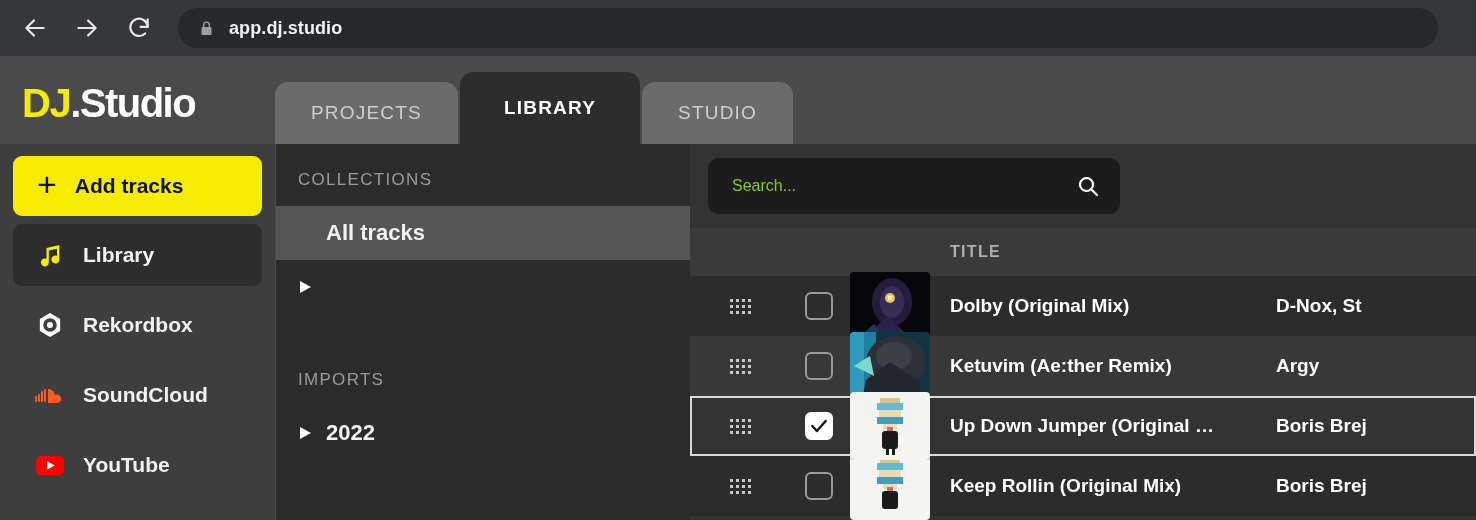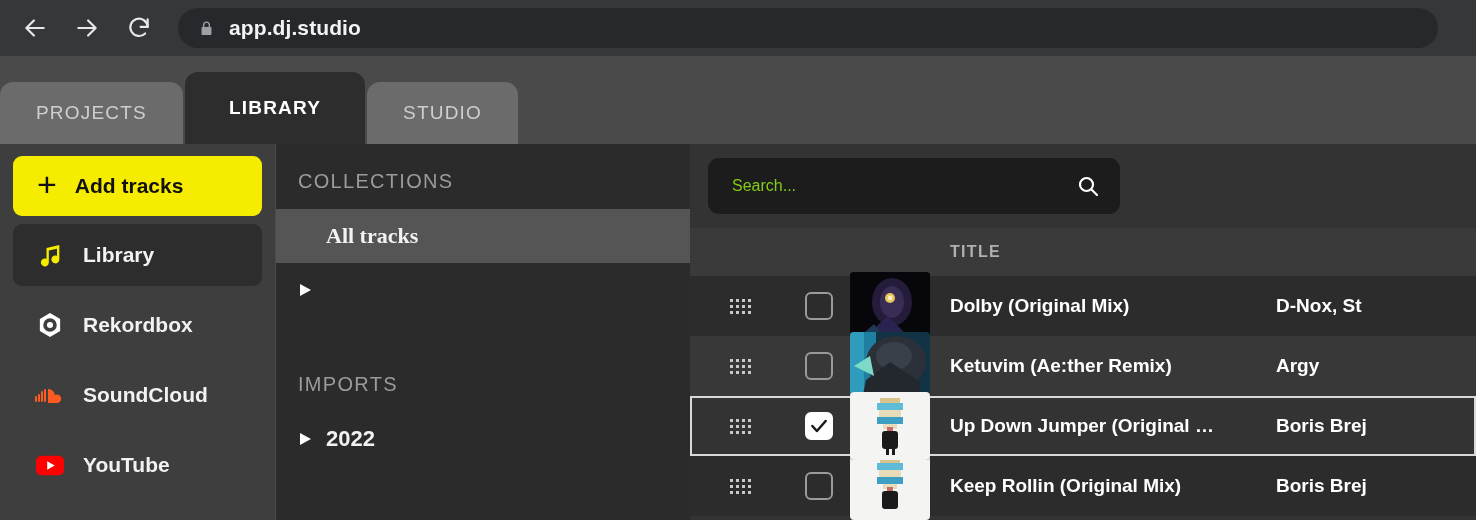--- a/index.html
+++ b/index.html
@@ -34,21 +34,21 @@
     border-radius: 20px;
     display: flex;
     align-items: center;
     padding: 0 22px 0 20px;
     gap: 14px;
     min-width: 1260px;
   }
   .lock-icon { color: #9aa0a6; display: flex; align-items: center; }
   .url-text {
     color: #f1f3f4;
-    font-size: 21px;
+    font-size: 18px;
     font-weight: bold;
     letter-spacing: .1px;
   }
 
   
   .app-header {
     height: 88px;
     background: #4a4a4a;
     display: flex;
     align-items: flex-end;
@@ -147,36 +147,36 @@
   
   .collections {
     width: 415px;
     flex: 0 0 415px;
     background: #2b2b2b;
     border-left: 1px solid #4a4a4a;
     padding-top: 26px;
   }
   .coll-head {
     color: #9b9b9b;
-    font-size: 20px;
+    font-size: 17px;
     letter-spacing: 1.3px;
     padding-left: 22px;
     margin-bottom: 16px;
   }
   .coll-row {
     height: 54px;
     display: flex;
     align-items: center;
     gap: 14px;
     padding-left: 22px;
     color: #f2f2f2;
     font-size: 22px;
     font-weight: bold;
   }
-  .coll-row.selected { background: #555555; font-family: Liberation Serif, serif; }
+  .coll-row.selected { background: #555555; }
   .caret {
     width: 14px; height: 14px;
     display: flex; align-items: center; justify-content: center;
     flex: 0 0 14px;
     color: #ffffff;
   }
   .caret-spacer { width: 14px; flex: 0 0 14px; }
   .coll-gap { height: 56px; }
 
   
@@ -306,20 +306,24 @@
     <span class="lock-icon">
       <svg width="17" height="19" viewBox="0 0 24 24" fill="currentColor">
           <path d="M12 2a5 5 0 0 0-5 5v3H6a1 1 0 0 0-1 1v9a1 1 0 0 0 1 1h12a1 1 0 0 0 1-1v-9a1 1 0 0 0-1-1h-1V7a5 5 0 0 0-5-5zm0 2a3 3 0 0 1 3 3v3H9V7a3 3 0 0 1 3-3z"></path>
         </svg>
     </span>
     <span class="url-text">app.dj.studio</span>
   </div>
 </div>
 
 <div class="app-header">
+  <div class="logo">
+    <span class="dj">DJ</span>
+      <span class="studio">.Studio</span>
+  </div>
   <div class="tabs">
     <div class="tab">
       <span>PROJECTS</span>
     </div>
     <div class="tab active">
       <span>LIBRARY</span>
     </div>
     <div class="tab">
       <span>STUDIO</span>
     </div>

